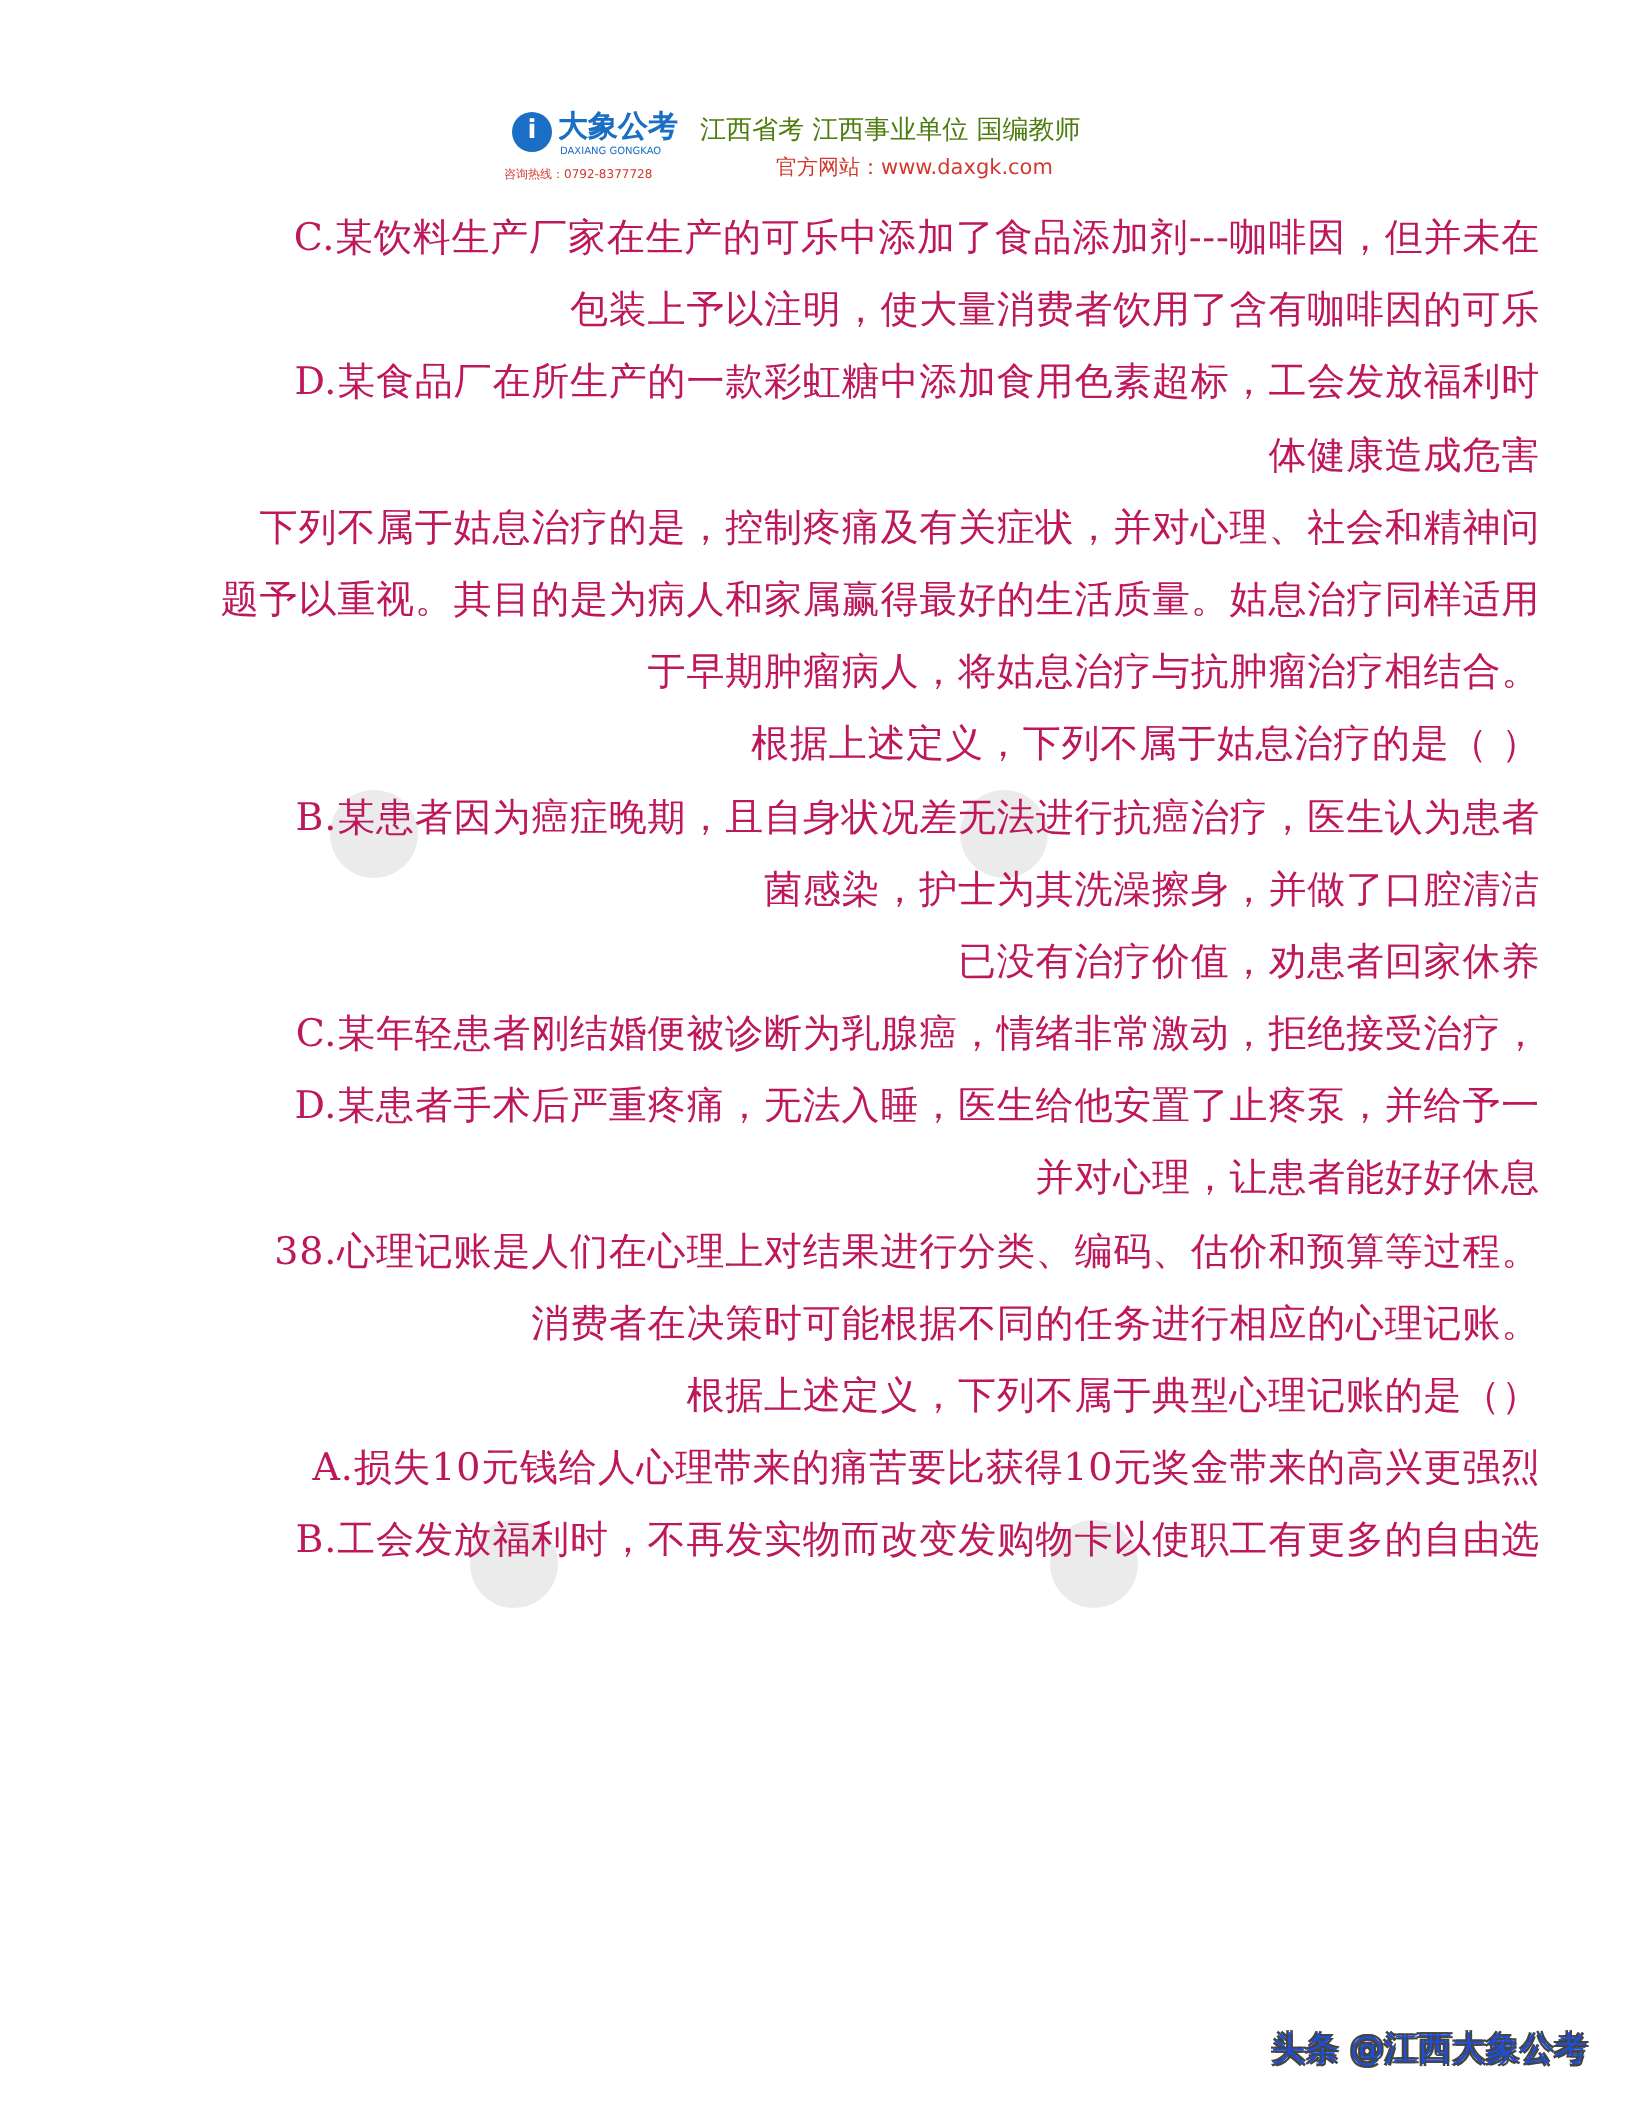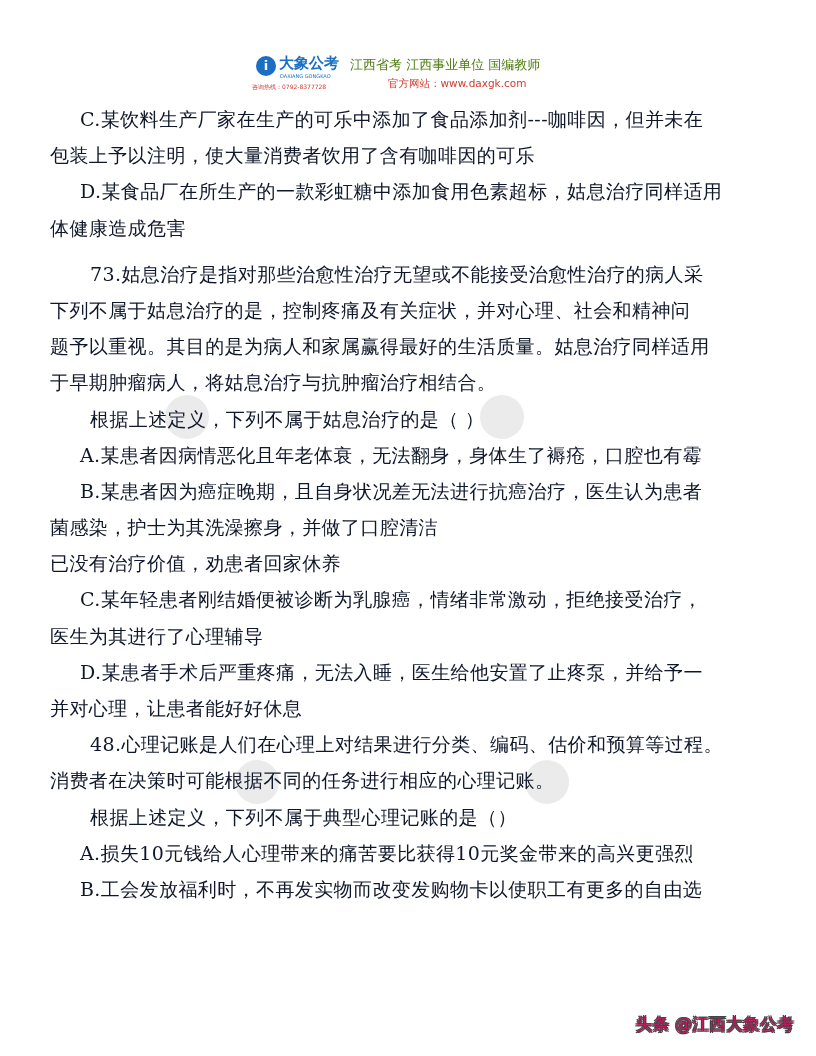--- a/index.html
+++ b/index.html
@@ -32,29 +32,30 @@
     }
     .website {
       position: absolute; left: 134px; top: 25px; font-size: 10.5px; color: #d13a2e; white-space: nowrap;
       font-family: "DejaVu Sans", sans-serif;
     }
     .content {
       position: absolute; left: 50px; top: 101px; width: 720px;
     }
     .line {
       height: 36.2px; line-height: 36px; font-size: 19px; white-space: nowrap; letter-spacing: 0.4px;
-      color: #0f172a;
+      color: #be185d;
+      text-align: right;
     }
     .indent { padding-left: 30px; }
     .indent2 { padding-left: 40px; }
     .watermark {
       position: absolute; width: 44px; height: 44px; border-radius: 50%; background: #e6e6e6; opacity: 0.8;
     }
     .footer-credit {
-      position: absolute; right: 22px; top: 1013px; font-size: 17px; color: #be185d;
+      position: absolute; right: 22px; top: 1013px; font-size: 17px; color: #1d4ed8;
       font-family: "DejaVu Sans", sans-serif; white-space: nowrap;
       text-shadow: 1px 1px 0 #444, -1px -1px 0 #444, 1px -1px 0 #444, -1px 1px 0 #444;
     }
   </style>
 </head>
 <body>
 
 <div class="header">
   <div class="logo-circle">i</div>
   <div class="logo-name">大象公考</div>
@@ -65,35 +66,32 @@
 </div>
 
 <div class="watermark" style="left:165px;top:395px;"></div>
 <div class="watermark" style="left:480px;top:395px;"></div>
 <div class="watermark" style="left:235px;top:760px;"></div>
 <div class="watermark" style="left:525px;top:760px;"></div>
 
 <div class="content">
   <div class="line indent">C.某饮料生产厂家在生产的可乐中添加了食品添加剂---咖啡因，但并未在</div>
   <div class="line">包装上予以注明，使大量消费者饮用了含有咖啡因的可乐</div>
-  <div class="line indent">D.某食品厂在所生产的一款彩虹糖中添加食用色素超标，姑息治疗同样适用</div>
+  <div class="line indent">D.某食品厂在所生产的一款彩虹糖中添加食用色素超标，工会发放福利时</div>
   <div class="line">体健康造成危害</div>
-  <div class="line indent2" style="margin-top:10px;">73.姑息治疗是指对那些治愈性治疗无望或不能接受治愈性治疗的病人采</div>
   <div class="line">下列不属于姑息治疗的是，控制疼痛及有关症状，并对心理、社会和精神问</div>
   <div class="line">题予以重视。其目的是为病人和家属赢得最好的生活质量。姑息治疗同样适用</div>
   <div class="line">于早期肿瘤病人，将姑息治疗与抗肿瘤治疗相结合。</div>
   <div class="line indent2">根据上述定义，下列不属于姑息治疗的是（ ）</div>
-  <div class="line indent">A.某患者因病情恶化且年老体衰，无法翻身，身体生了褥疮，口腔也有霉</div>
   <div class="line indent">B.某患者因为癌症晚期，且自身状况差无法进行抗癌治疗，医生认为患者</div>
   <div class="line">菌感染，护士为其洗澡擦身，并做了口腔清洁</div>
   <div class="line">已没有治疗价值，劝患者回家休养</div>
   <div class="line indent">C.某年轻患者刚结婚便被诊断为乳腺癌，情绪非常激动，拒绝接受治疗，</div>
-  <div class="line">医生为其进行了心理辅导</div>
   <div class="line indent">D.某患者手术后严重疼痛，无法入睡，医生给他安置了止疼泵，并给予一</div>
   <div class="line">并对心理，让患者能好好休息</div>
-  <div class="line indent2">48.心理记账是人们在心理上对结果进行分类、编码、估价和预算等过程。</div>
+  <div class="line indent2">38.心理记账是人们在心理上对结果进行分类、编码、估价和预算等过程。</div>
   <div class="line">消费者在决策时可能根据不同的任务进行相应的心理记账。</div>
   <div class="line indent2">根据上述定义，下列不属于典型心理记账的是（）</div>
   <div class="line indent">A.损失10元钱给人心理带来的痛苦要比获得10元奖金带来的高兴更强烈</div>
   <div class="line indent">B.工会发放福利时，不再发实物而改变发购物卡以使职工有更多的自由选</div>
 </div>
 
 <div class="footer-credit">头条 @江西大象公考</div>
 
 </body></html>

